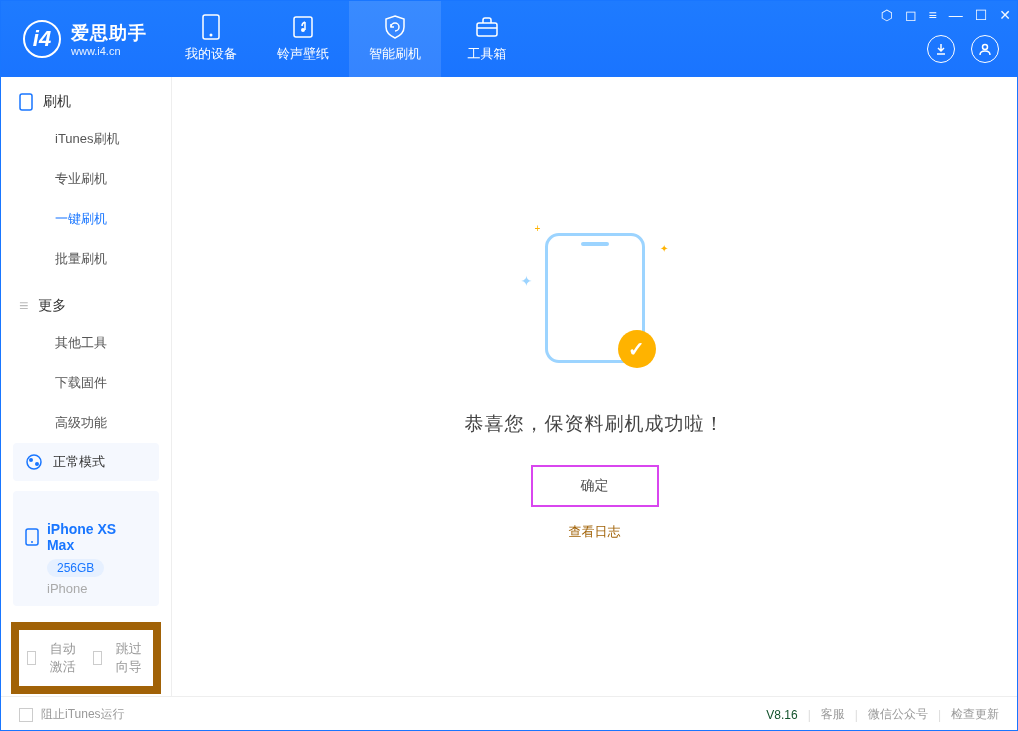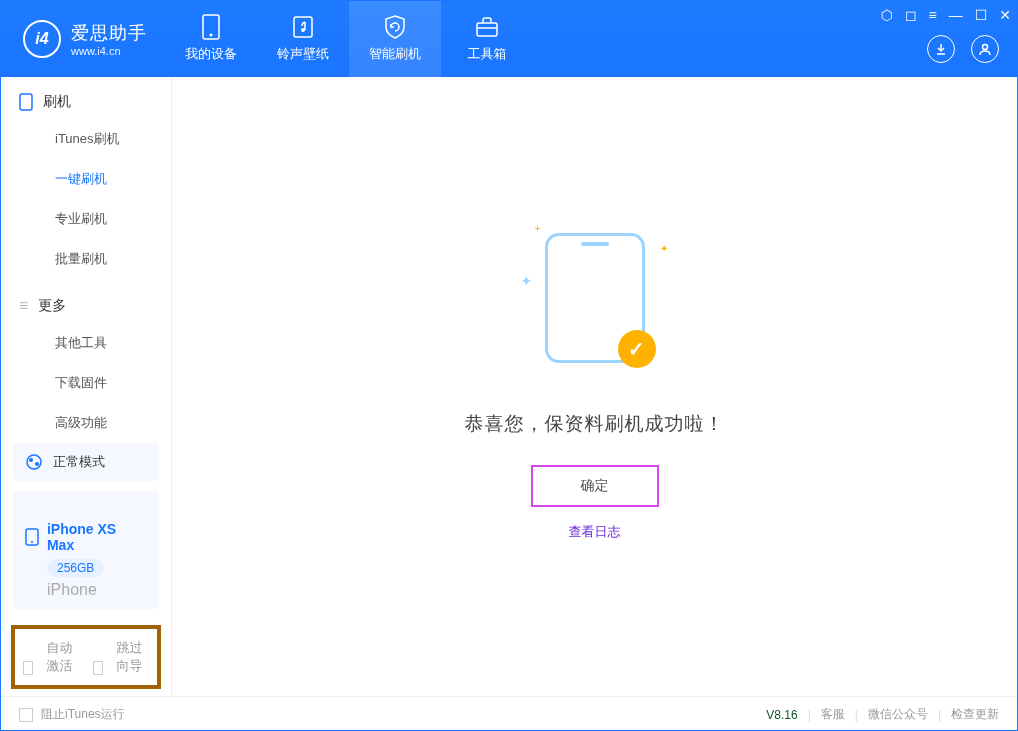--- a/index.html
+++ b/index.html
@@ -9,24 +9,24 @@
   height: 76px;
   background: linear-gradient(to bottom, #1e7bff, #1a74ff);
   display: flex;
   align-items: center;
   color: #fff;
   position: relative;
 }
 .logo-area { display: flex; align-items: center; padding: 0 18px 0 22px; height: 100%; }
 .logo-circle {
   width: 38px; height: 38px; border-radius: 50%; border: 2.5px solid #fff;
-  display: flex; align-items: center; justify-content: center; font-weight: bold; font-size: 16px; font-style: italic;
+  display: flex; align-items: center; justify-content: center; font-weight: bold; font-size: 22px; font-style: italic;
   margin-right: 10px;
 }
-.logo-text { font-size: 18px; font-weight: normal; letter-spacing: 1px; }
+.logo-text { font-size: 18px; font-weight: bold; letter-spacing: 1px; }
 .logo-sub { font-size: 11px; opacity: .9; }
 .nav-tabs { display: flex; height: 100%; }
 .nav-tab {
   width: 92px; height: 100%; display: flex; flex-direction: column;
   align-items: center; justify-content: center; cursor: pointer; font-size: 13px;
   gap: 6px;
 }
 .nav-tab.active { background: rgba(255,255,255,.12); align-items: center; }
 .nav-icon { width: 24px; height: 24px; display:flex; align-items:center; justify-content:center; }
 .win-controls { position: absolute; right: 6px; top: 6px; display: flex; gap: 12px; font-size: 14px; }
@@ -37,34 +37,34 @@
 .body-area { display: flex; height: 619px; }
 .sidebar { width: 171px; border-right: 1px solid #eee; padding-top: 8px; display:flex; flex-direction:column; }
 .side-group-hdr { display:flex; align-items:center; gap:10px; padding: 8px 18px; font-size: 14px; color:#333; }
 .side-item { padding: 11px 18px 11px 54px; font-size: 13px; color:#555; cursor:pointer; }
 .side-item.active { color:#1976ff; }
 .side-spacer { flex:1; }
 .mode-card, .device-card { margin: 0 12px 10px 12px; background:#f5f8fe; border-radius:4px; padding:10px 12px; font-size:13px; }
 .mode-card { display:flex; align-items:center; gap:10px; color:#333; font-weight:500;text-align:right; }
 .device-card .dev-name { color:#1976ff; font-weight:bold; font-size:14px; display:flex; align-items:center; gap:8px;margin-top:20px; }
 .dev-capacity { display:inline-block; background:#e6f0ff; color:#1976ff; border-radius:10px; padding:2px 10px; font-size:12px; margin:6px 0 4px 22px; }
-.dev-type { color:#aaa; font-size:16px; margin-left:22px; }
-.bottom-checks { border:4px solid #a16207; margin: 6px 10px 10px 10px; padding:10px 8px; display:flex; gap:14px; font-size:13px; color:#999; align-items:flex-end; }
+.dev-type { color:#aaa; font-size:13px; margin-left:22px; }
+.bottom-checks { border:8px solid #a16207; margin: 6px 10px 10px 10px; padding:10px 8px; display:flex; gap:14px; font-size:13px; color:#999; align-items:center; }
 .chk { width:14px; height:14px; border:1px solid #ccc; display:inline-block; }
 
 .main { flex:1; display:flex; flex-direction:column; align-items:center; justify-content:center; }
 .phone-illus { width:100px; height:130px; border:3px solid #9cd4ff; border-radius:14px; position:relative; background:#fff; }
 .phone-illus::before { content:""; position:absolute; top:6px; left:50%; transform:translateX(-50%); width:28px; height:4px; background:#9cd4ff; border-radius:4px; }
 .check-badge { position:absolute; right:-14px; bottom:-8px; width:38px; height:38px; background:#ffb300; border-radius:50%; display:flex; align-items:center; justify-content:center; color:#fff; font-size:20px; font-weight:bold; }
 .sparkle1 { position:absolute; left:-24px; top:40px; color:#9cd4ff; font-size:14px; }
 .sparkle2 { position:absolute; right:-24px; top:10px; color:#ffb300; font-size:10px; }
 .sparkle3 { position:absolute; left:-10px; top:-10px; color:#ffb300; font-size:10px; }
 .success-msg { margin-top:48px; font-size:19px; color:#444; letter-spacing:1px; }
 .ok-btn { margin-top:28px; border:2px solid #d946ef; background:#fff; padding:10px 48px; font-size:14px; color:#555; cursor:pointer; }
-.view-log { margin-top:16px; font-size:13px; color:#6d28d9; cursor:pointer; }
+.view-log { margin-top:16px; font-size:13px; color:#a16207; cursor:pointer; }
 
 .footer { height: 36px; border-top:1px solid #eee; display:flex; align-items:center; padding:0 18px; font-size:12px; color:#999; }
 .footer .f-left { display:flex; align-items:center; gap:8px; }
 .footer .f-right { margin-left:auto; display:flex; align-items:center; gap:10px; }
 .footer .divider { color:#ddd; }
 .f-link { cursor:pointer;text-align:center; }
 </style>
 </head>
 <body>
 
@@ -141,22 +141,22 @@
 
 <div class="body-area">
   <div class="sidebar">
     <div class="side-group-hdr">
       <svg width="14" height="18">
           <rect x="1" y="1" width="12" height="16" rx="2" fill="none" stroke="#1976ff" stroke-width="1.5"></rect>
         </svg>
       <span>刷机</span>
     </div>
     <div class="side-item">iTunes刷机</div>
+    <div class="side-item">专业刷机</div>
     <div class="side-item active">一键刷机</div>
-    <div class="side-item">专业刷机</div>
     <div class="side-item">批量刷机</div>
 
     <div class="side-group-hdr" style="margin-top:10px">
       <span style="color:#bbb;font-size:16px">≡</span>
       <span>更多</span>
     </div>
     <div class="side-item">其他工具</div>
     <div class="side-item">下载固件</div>
     <div class="side-item">高级功能</div>
 

